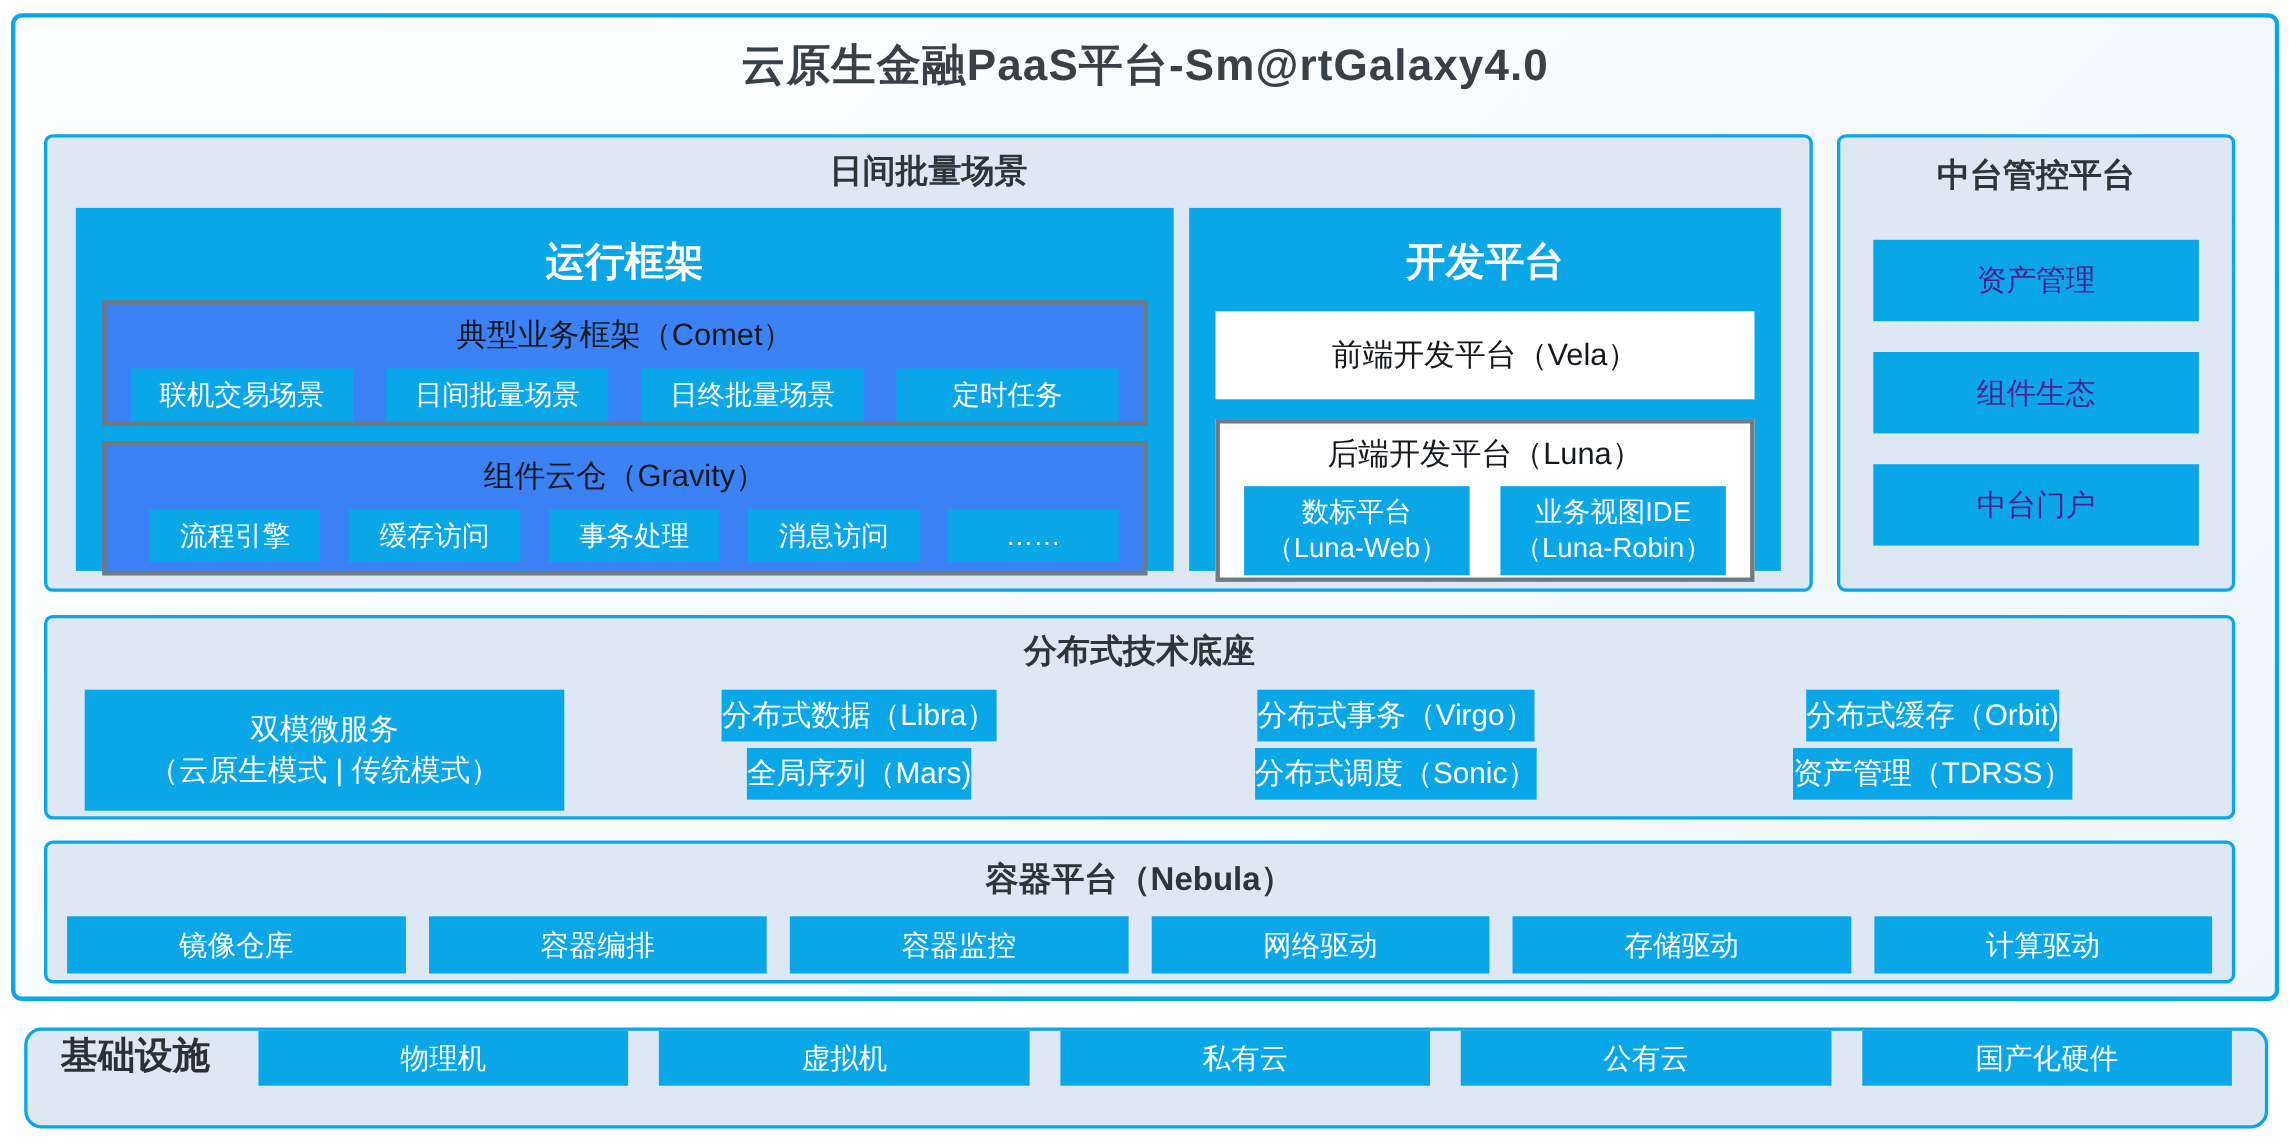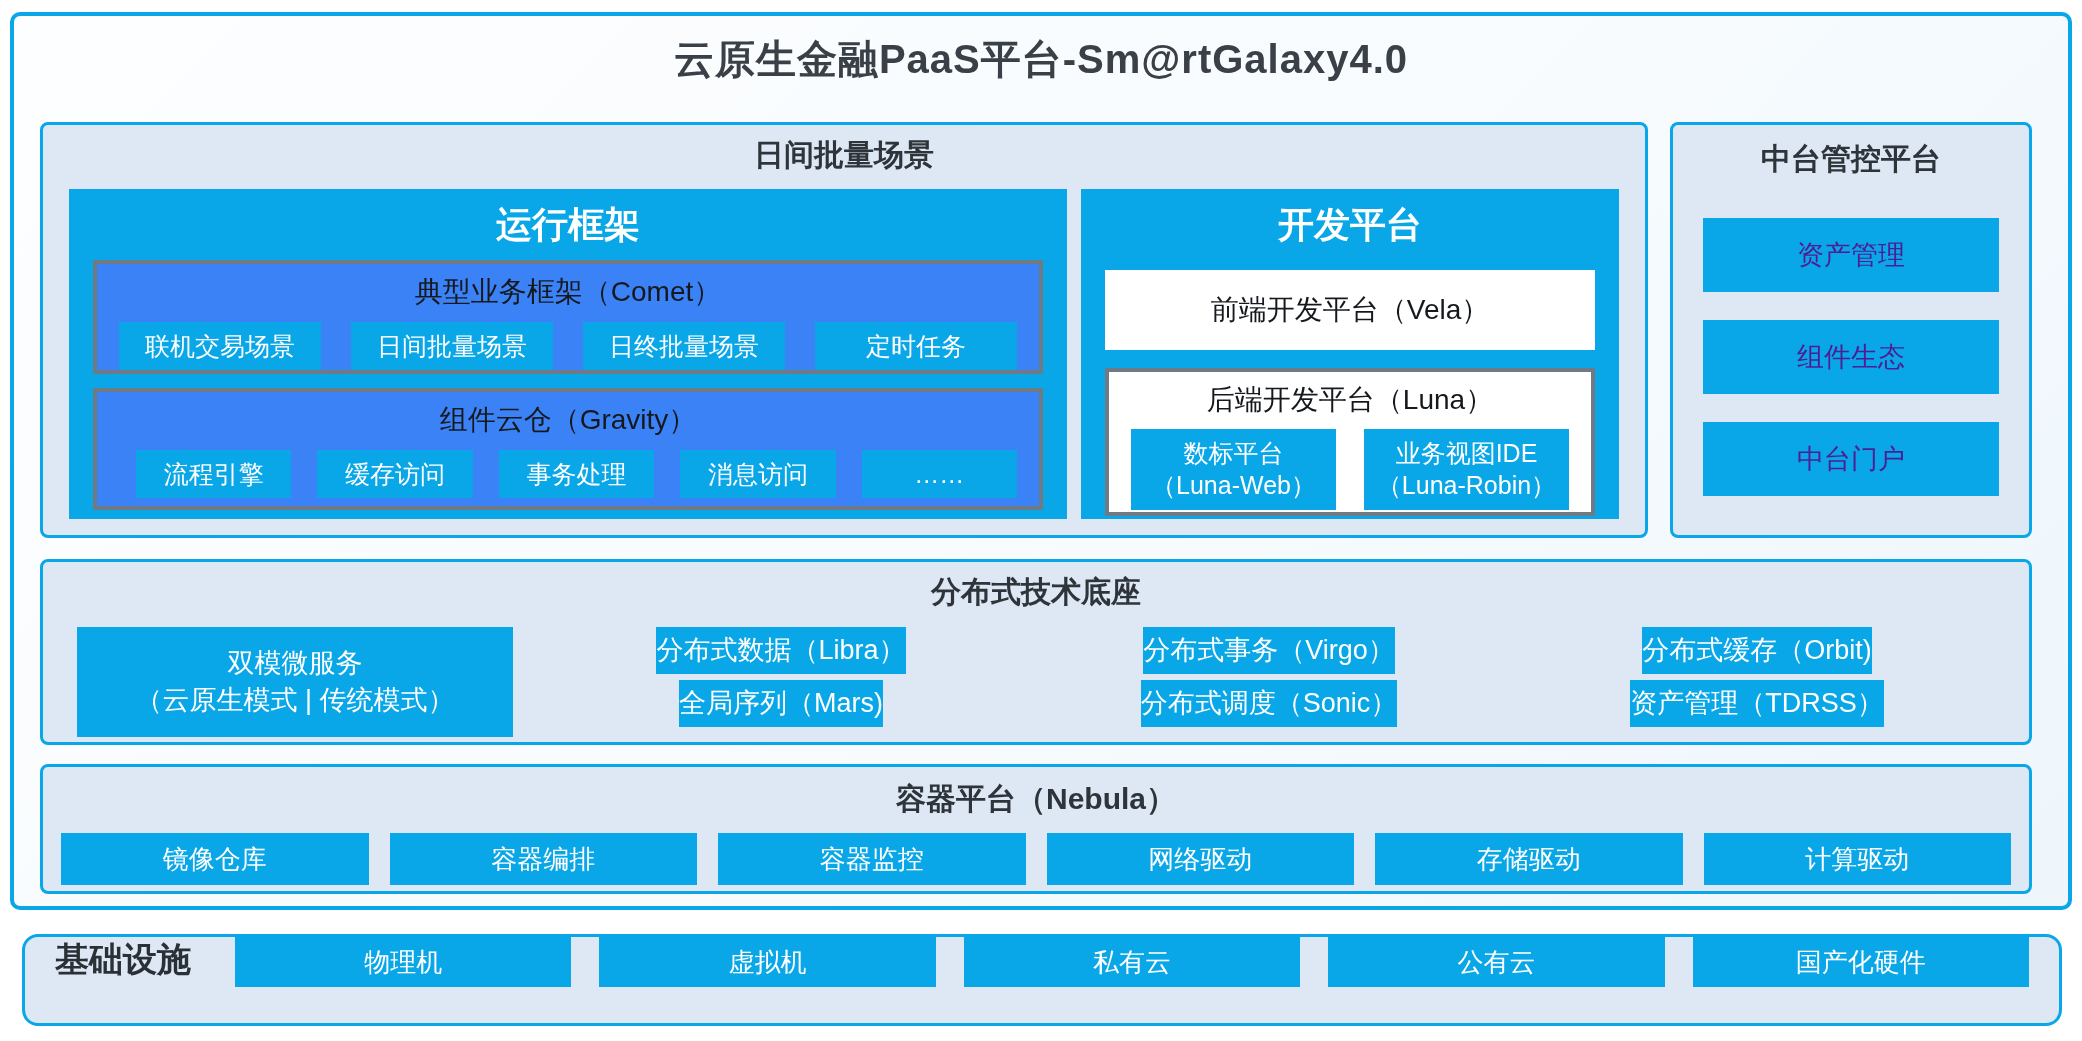--- a/index.html
+++ b/index.html
@@ -36,21 +36,21 @@
   
   .panels {
     position:absolute; left:26px; right:26px; top:64px; bottom:16px;
     display:flex; gap:14px;
   }
   .bluepanel { background:#0aa7e8; padding:0 24px; }
   .panel-runtime { width:998px; }
   .panel-dev { flex:1; }
   .bp-title {
     text-align:center; color:#ffffff; font-weight:bold;
-    font-size:36px; padding:12px 0 10px;
+    font-size:36px; padding:25px 0 10px;
   }
   .white-card { background:#3b82f6; border:4px solid #6f7a84; }
   .card-comet   { height:114px; }
   .card-gravity { height:122px; margin-top:14px; }
   .card-title { text-align:center; font-size:28px; color:#15191d; padding-top:9px; }
   .chip-row { display:flex; gap:30px; padding:11px 22px 0; }
   .chip-row-5 { gap:26px;padding-left:39px; }
   .chip {
     flex:1; background:#0aa7e8; color:#ffffff; text-align:center;
     font-size:25px; height:48px; line-height:48px;

